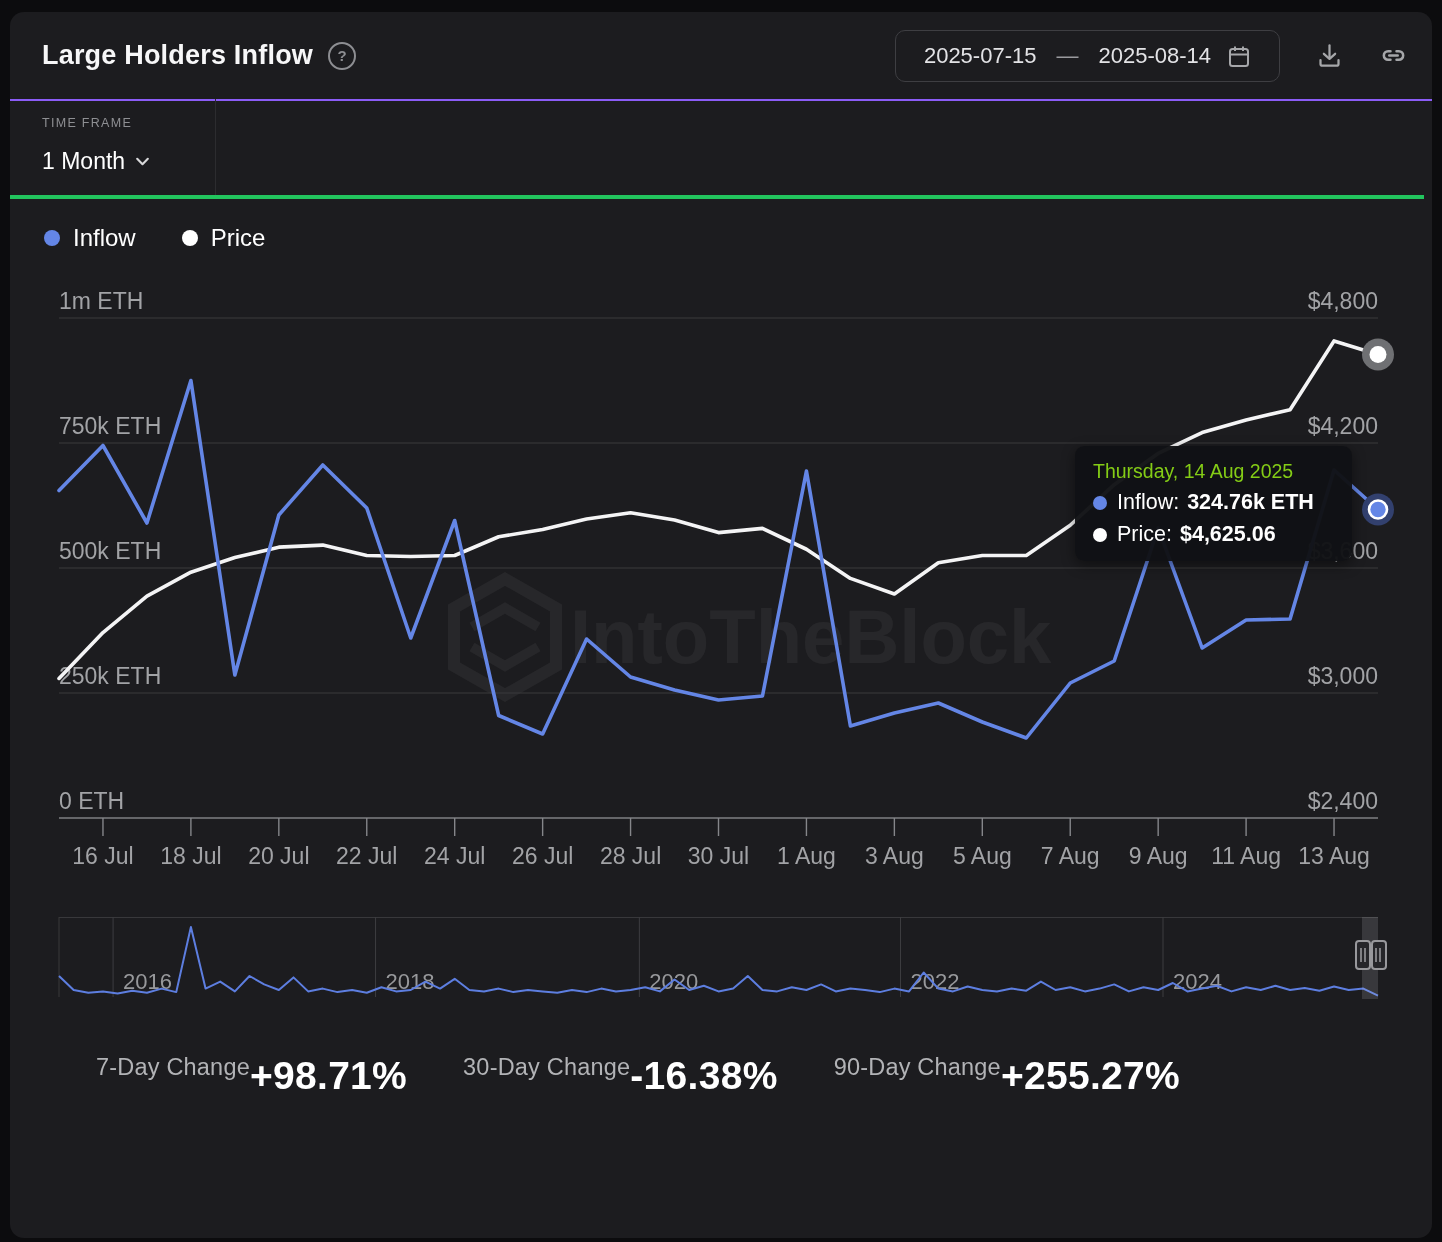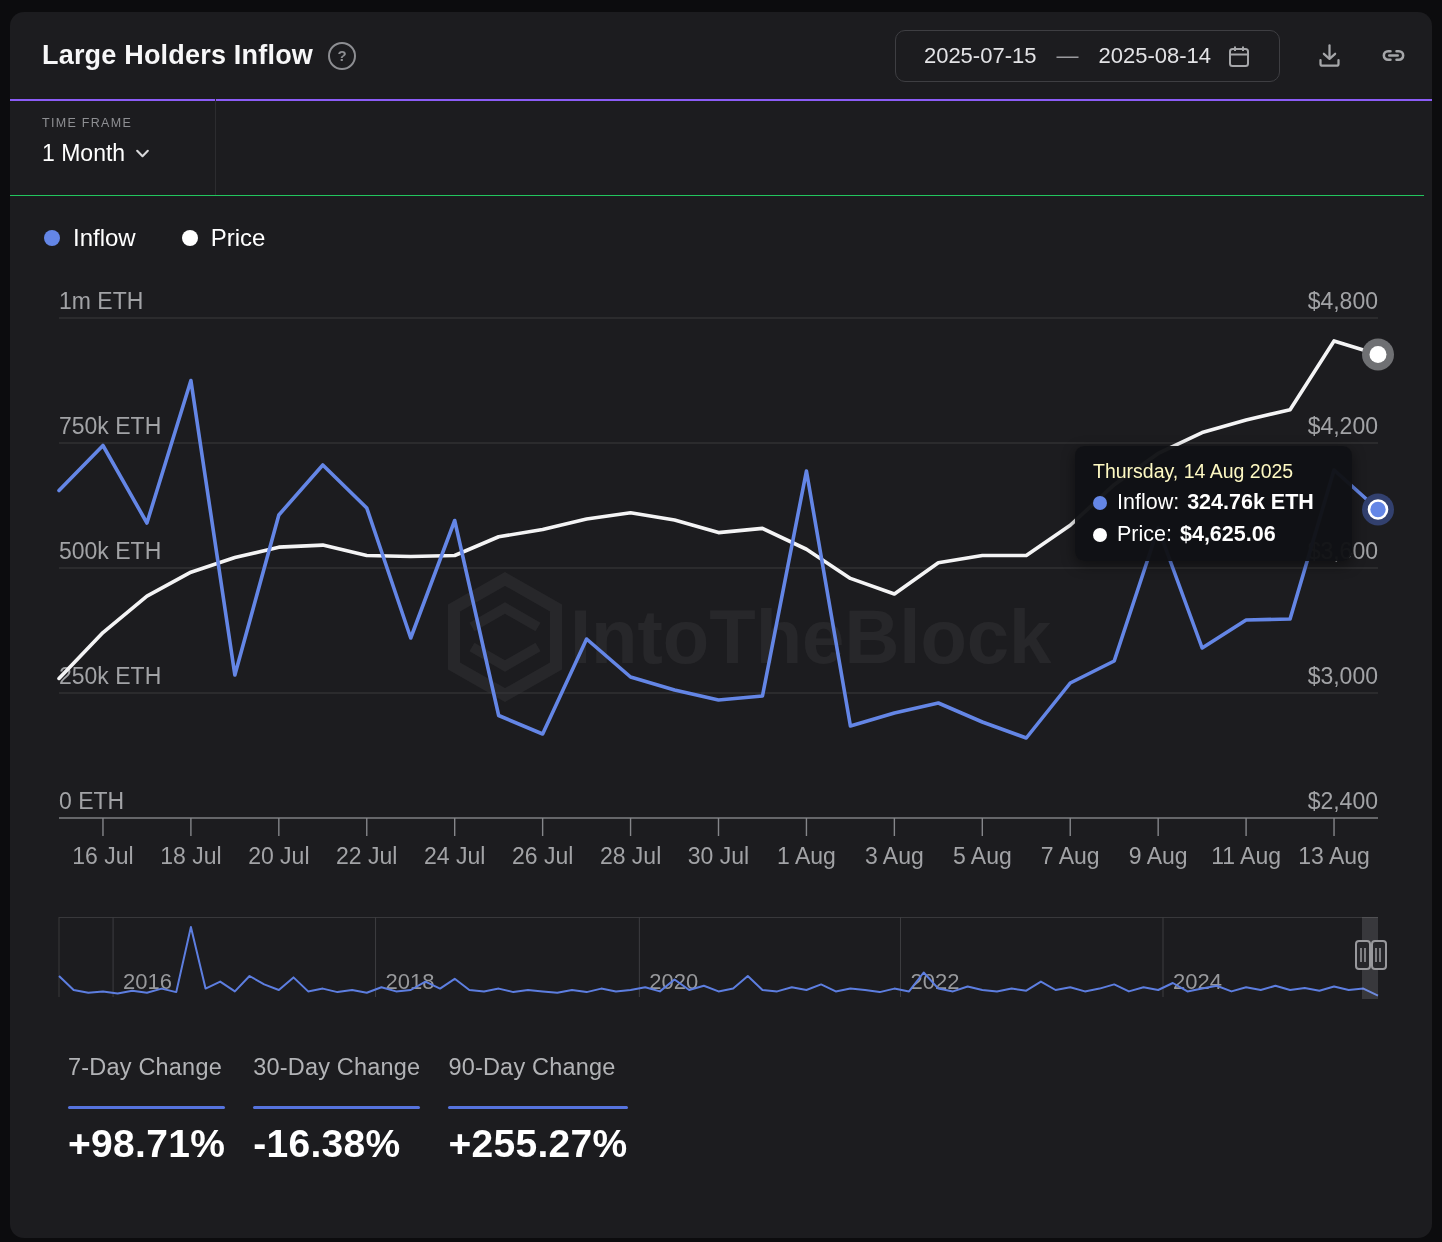--- a/index.html
+++ b/index.html
@@ -11,43 +11,43 @@
   .title{font-size:27px;font-weight:bold;color:#f7f7f8;letter-spacing:.2px;}
   .help{width:24px;height:24px;border:2px solid #8d8e92;border-radius:50%;color:#8d8e92;font-size:15px;
     font-weight:bold;display:flex;align-items:center;justify-content:center;cursor:pointer;}
   .header-right{position:absolute;right:24px;top:0;height:87px;display:flex;align-items:center;gap:36px;}
   .datebox{display:flex;align-items:center;border:1.5px solid #3e3e42;border-radius:10px;height:50px;
     padding:0 28px;color:#e3e3e6;font-size:22px;cursor:pointer;}
   .datebox .sep{color:#9a9a9e;margin:0 20px;}
   .datebox svg{margin-left:16px;}
   .icon-btn{background:none;border:none;padding:0;cursor:pointer;display:flex;align-items:center;}
   
-  .tf-row{position:absolute;top:87px;left:0;right:8px;height:96px;border-bottom:1px solid #22c55e;}
+  .tf-row{position:absolute;top:87px;left:0;right:8px;height:96px;border-bottom:4px solid #22c55e;}
   .tf-cell{width:206px;height:96px;border-right:1px solid #2c2c2f;box-sizing:border-box;padding:17px 0 0 32px;cursor:pointer;}
   .tf-label{font-size:12.5px;letter-spacing:1.3px;color:#8e8f93;}
-  .tf-value{margin-top:10px;display:flex;align-items:center;gap:9px;color:#fff;font-size:23px;}
+  .tf-value{margin-top:18px;display:flex;align-items:center;gap:9px;color:#fff;font-size:23px;}
   
   .legend{position:absolute;top:196px;left:34px;height:60px;display:flex;align-items:center;gap:46px;justify-content:space-between;}
   .legend-item{display:flex;align-items:center;gap:13px;cursor:pointer;}
   .legend-dot{width:16px;height:16px;border-radius:50%;}
   .legend-label{color:#fff;font-size:24px;}
   
   .main-chart{position:absolute;top:268px;left:0;}
   .minimap{position:absolute;top:905px;left:0;}
   
   .tooltip{position:absolute;left:1065px;top:434px;width:277px;box-sizing:border-box;
     background:rgba(17,18,21,.97);border-radius:9px;padding:14px 18px 14px 18px;
     box-shadow:0 4px 14px rgba(0,0,0,.45);}
-  .tt-title{color:#fef9c3;font-size:19.5px;}
+  .tt-title{color:#84cc16;font-size:19.5px;}
   .tt-row{display:flex;align-items:center;margin-top:7px;color:#fff;font-size:21.5px;white-space:nowrap;}
   .tt-dot{width:14px;height:14px;border-radius:50%;margin-right:10px;flex:none;}
   .tt-val{font-weight:bold;margin-left:8px;}
   
   .stats{position:absolute;left:58px;top:1042px;display:flex;gap:28px;}
-  .stat{display:flex;flex-direction:column;}
+  .stat{display:flex;margin-left:28px;}
   .stat-label{color:#b2b3b6;font-size:23.5px;letter-spacing:.2px;}
   .stat-rule{height:3px;border-radius:2px;margin:25px 0 13px 0;}
   .stat-value{color:#fff;font-size:39px;font-weight:bold;letter-spacing:.3px;}
   text{font-family:"Liberation Sans","DejaVu Sans",sans-serif;}
 </style>
 </head>
 <body>
 
 <div class="card">
 

